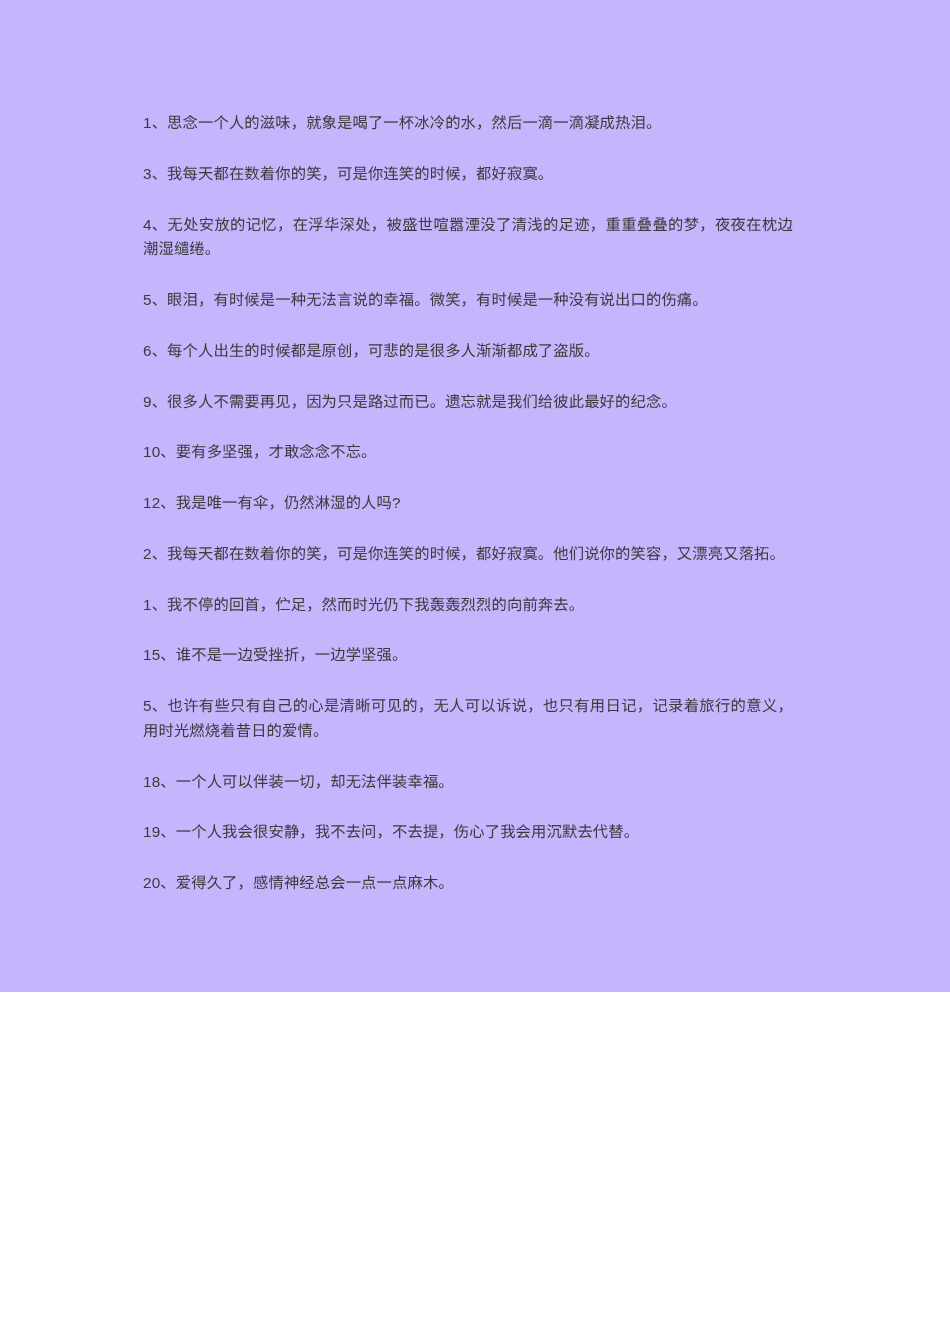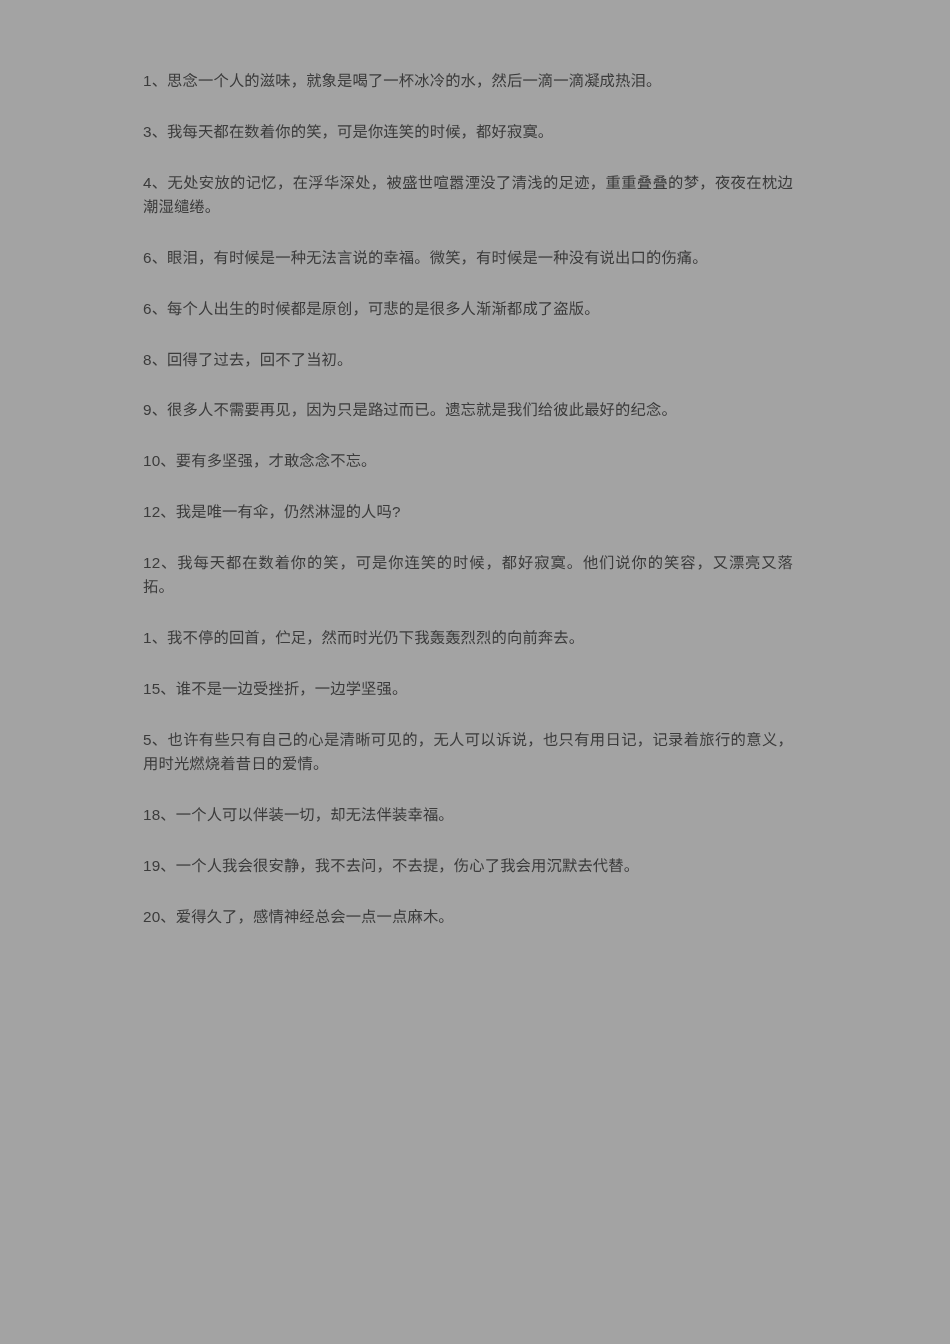--- a/index.html
+++ b/index.html
@@ -13,23 +13,23 @@
     height: 1344px;
     font-family: "Liberation Sans", "DejaVu Sans", sans-serif;
     color: #3b3b3b;
     -webkit-font-smoothing: antialiased;
     overflow: hidden;
   }
 
   .page {
     box-sizing: border-box;
     width: 950px;
-    height: 1344px;
-    background: #a3a3a3;
-    padding: 69px 157px 0 143px;
+    height: 992px;
+    background: #c4b5fd;
+    padding: 111px 157px 0 143px;
     position: relative;
   }
 
   .doc-body {
     width: 650px;
   }
 
   .quote-para {
     margin: 0 0 26px 0;
     font-size: 15.3px;
@@ -47,27 +47,26 @@
   }
 </style>
 </head>
 <body>
 
 <div class="page">
   <div class="doc-body">
     <p class="quote-para">1、思念一个人的滋味，就象是喝了一杯冰冷的水，然后一滴一滴凝成热泪。</p>
     <p class="quote-para">3、我每天都在数着你的笑，可是你连笑的时候，都好寂寞。</p>
     <p class="quote-para">4、无处安放的记忆，在浮华深处，被盛世喧嚣湮没了清浅的足迹，重重叠叠的梦，夜夜在枕边潮湿缱绻。</p>
-    <p class="quote-para">6、眼泪，有时候是一种无法言说的幸福。微笑，有时候是一种没有说出口的伤痛。</p>
+    <p class="quote-para">5、眼泪，有时候是一种无法言说的幸福。微笑，有时候是一种没有说出口的伤痛。</p>
     <p class="quote-para">6、每个人出生的时候都是原创，可悲的是很多人渐渐都成了盗版。</p>
-    <p class="quote-para">8、回得了过去，回不了当初。</p>
     <p class="quote-para">9、很多人不需要再见，因为只是路过而已。遗忘就是我们给彼此最好的纪念。</p>
     <p class="quote-para">10、要有多坚强，才敢念念不忘。</p>
     <p class="quote-para">12、我是唯一有伞，仍然淋湿的人吗?</p>
-    <p class="quote-para">12、我每天都在数着你的笑，可是你连笑的时候，都好寂寞。他们说你的笑容，又漂亮又落拓。</p>
+    <p class="quote-para">2、我每天都在数着你的笑，可是你连笑的时候，都好寂寞。他们说你的笑容，又漂亮又落拓。</p>
     <p class="quote-para">1、我不停的回首，伫足，然而时光仍下我轰轰烈烈的向前奔去。</p>
     <p class="quote-para">15、谁不是一边受挫折，一边学坚强。</p>
     <p class="quote-para">5、也许有些只有自己的心是清晰可见的，无人可以诉说，也只有用日记，记录着旅行的意义，用时光燃烧着昔日的爱情。</p>
     <p class="quote-para">18、一个人可以伴装一切，却无法伴装幸福。</p>
     <p class="quote-para">19、一个人我会很安静，我不去问，不去提，伤心了我会用沉默去代替。</p>
     <p class="quote-para">20、爱得久了，感情神经总会一点一点麻木。</p>
   </div>
 </div>
 
 </body></html>

